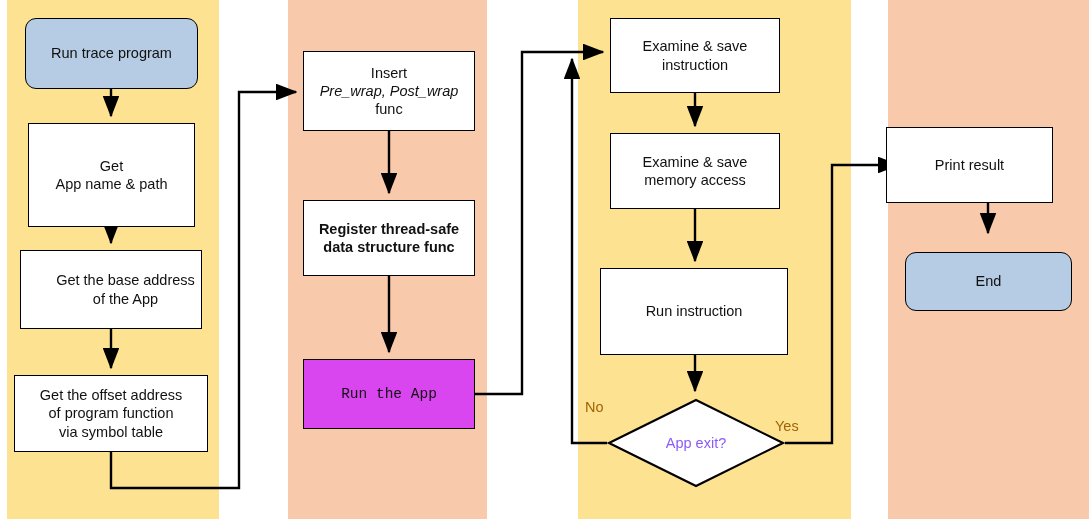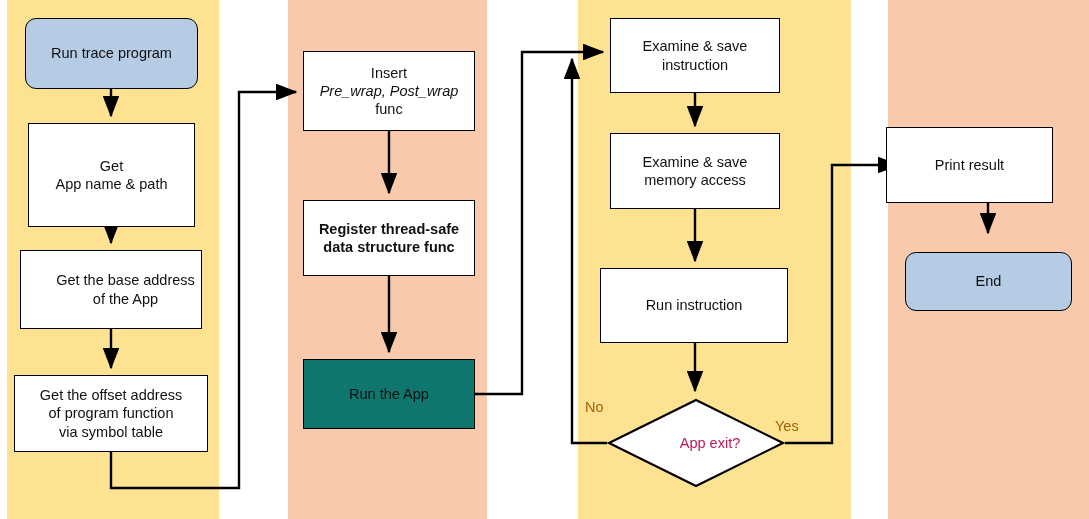--- a/index.html
+++ b/index.html
@@ -29,37 +29,37 @@
     font-size: 14.5px;
     color: #111111;
     line-height: 1.25;
     background: #ffffff;
   }
   .node.process { background: #ffffff; }
   .node.terminator {
     background: #b6cbe4;
     border-radius: 11px;
   }
-  .node.startend-sq { background: #0f766e; }
+  .node.startend-sq { background: #d946ef; font-family: Liberation Mono, monospace; }
   .node .lines { padding: 0 4px; }
   .node .em { font-style: italic; }
   .diamond-wrap {
     position: absolute;
   }
   .diamond-wrap svg { display: block; }
   .diamond-label {
     position: absolute;
-    left: 14px; top: 0;
+    left: 0; top: 0;
     width: 100%;
     height: 100%;
     display: flex;
     align-items: center;
     justify-content: center;
     font-size: 14.5px;
-    color: #be185d;
+    color: #8b5cf6;
     pointer-events: none;
     text-align: right;
   }
   .edge-label {
     position: absolute;
     font-size: 14.5px;
     color: #a16207;
     white-space: nowrap;
   }
   svg.connectors {
@@ -155,21 +155,21 @@
     </span>
   </div>
 
   <div class="node process" style="left:610px; top:133px; width:170px; height:76px;">
     <span class="lines">
       <span>Examine &amp; save</span><br>
       <span>memory access</span>
     </span>
   </div>
 
-  <div class="node process" style="left:600px; top:268px; width:188px; height:75px;">
+  <div class="node process" style="left:600px; top:268px; width:188px; height:87px;">
     <span class="lines">Run instruction</span>
   </div>
 
   <div class="diamond-wrap" style="left:607px; top:398px; width:178px; height:90px;">
     <svg viewBox="0 0 178 90" width="178" height="90" xmlns="http://www.w3.org/2000/svg">
       <polygon points="89,2 176,45 89,88 2,45" fill="#ffffff" stroke="#000000" stroke-width="2.2"></polygon>
     </svg>
     <div class="diamond-label">App exit?</div>
   </div>
 

